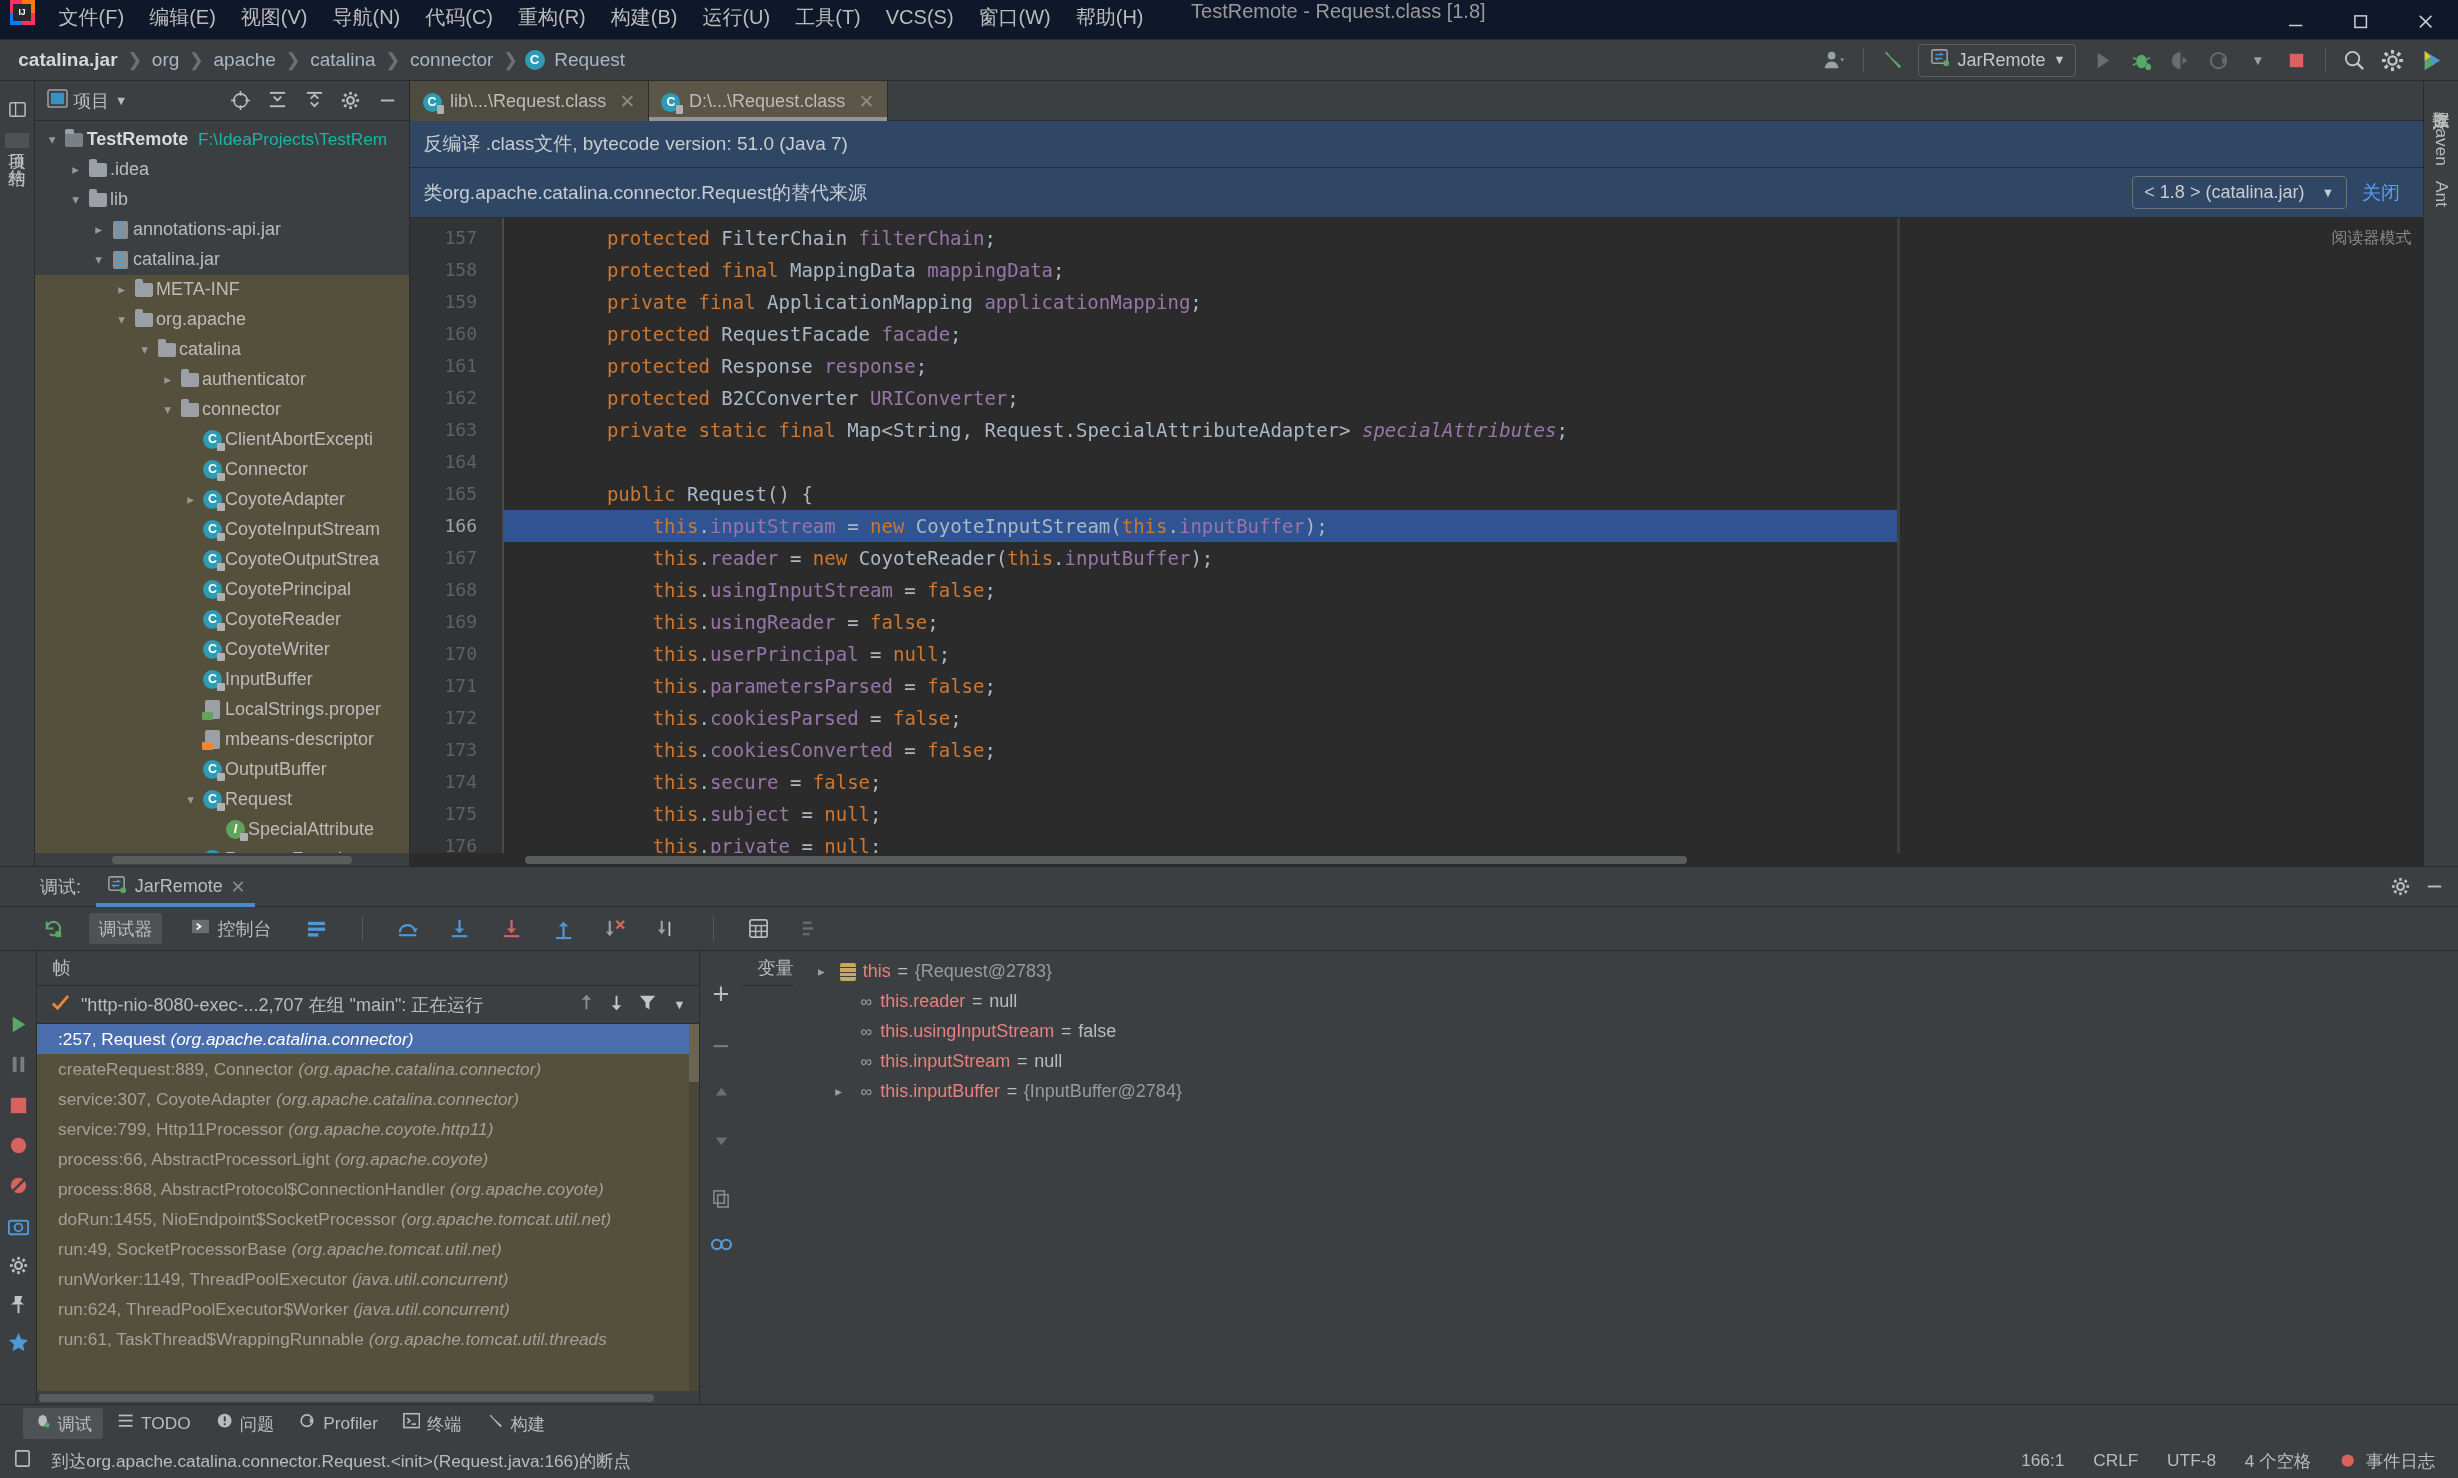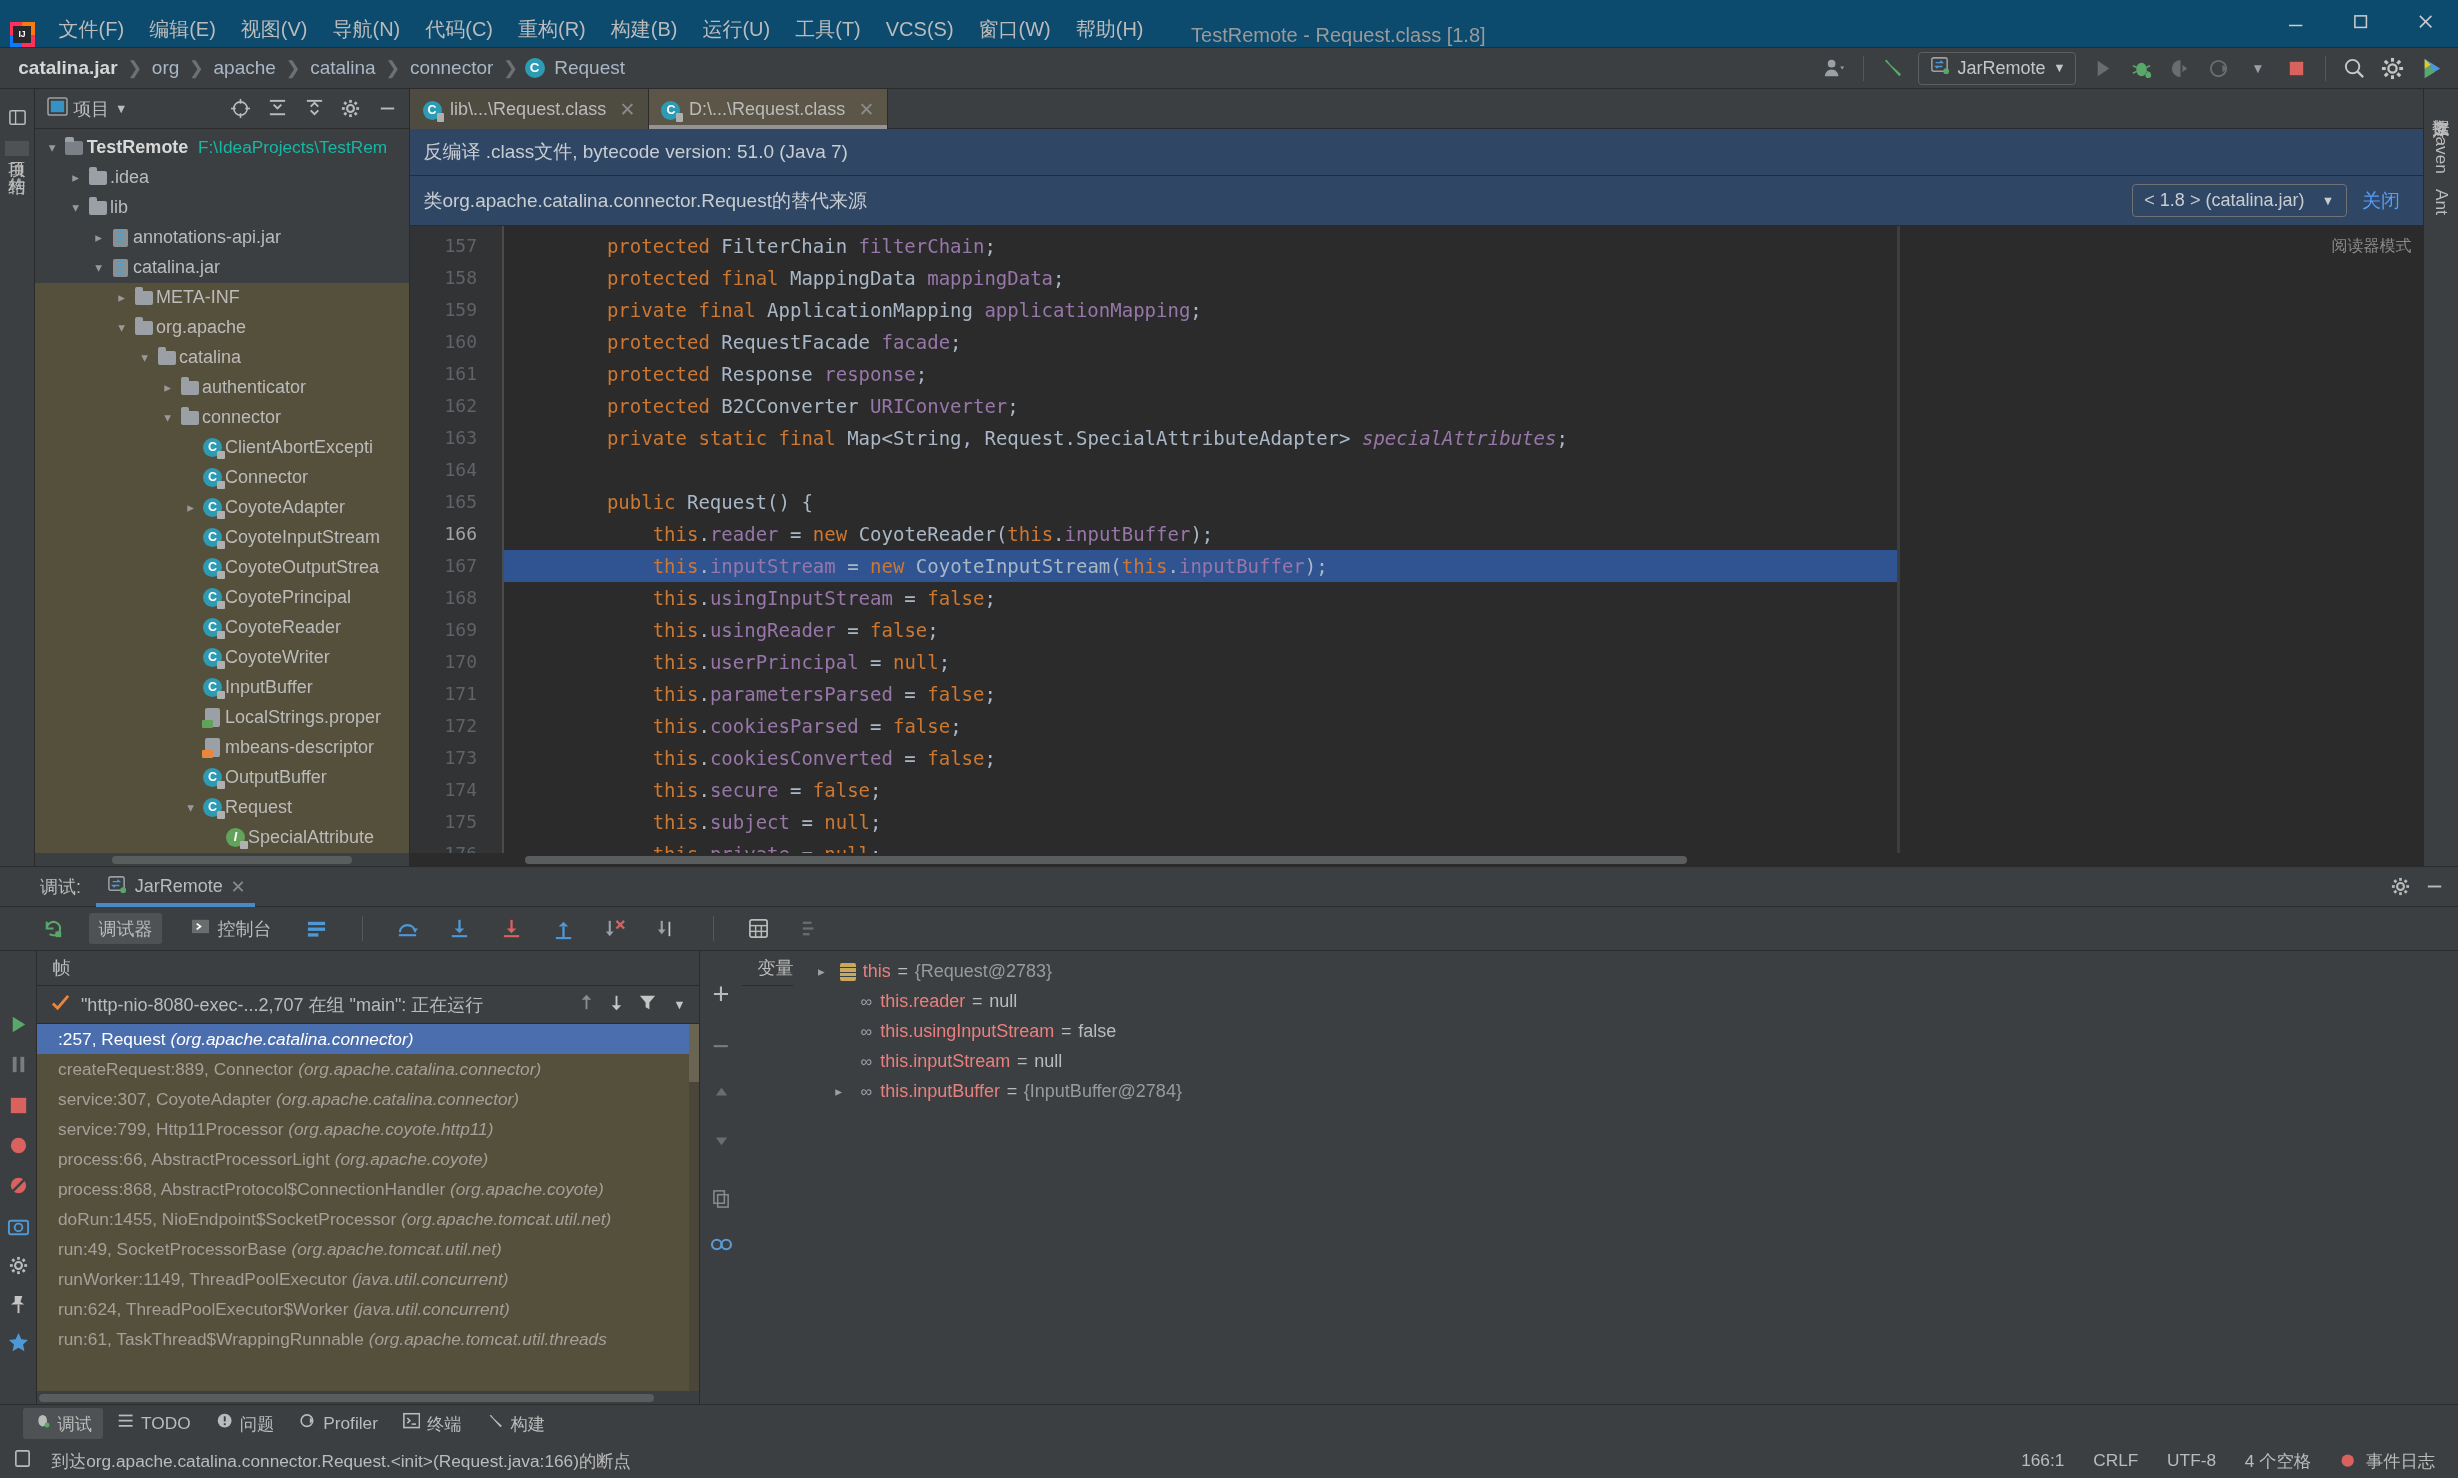--- a/index.html
+++ b/index.html
@@ -7,21 +7,21 @@
     width: 2458px; height: 1479px;
     background: #3c3f41;
     font-family: "Liberation Sans", sans-serif;
     color: #bbbbbb;
     overflow: hidden;
   }
   #app { position: relative; width: 2458px; height: 1479px; display: flex; flex-direction: column; }
 
   
   .titlebar {
-    height: 48px; background: #0c4a6e; display: flex; align-items: flex-end;
+    height: 40px; background: #0f172a; display: flex; align-items: flex-start;
     border-bottom: 1px solid #2b2b2b; flex: none; position: relative;
   }
   .ij-logo { width: 25px; height: 25px; margin: 0 11.5px 0 9.6px; position: relative; flex: none; }
   .ij-logo .q { position: absolute; width: 12.5px; height: 12.5px; }
   .ij-logo .q1 { left: 0; top: 0; background: #fe315d; }
   .ij-logo .q2 { left: 12.5px; top: 0; background: #f97a12; }
   .ij-logo .q3 { left: 0; top: 12.5px; background: #087cfa; }
   .ij-logo .q4 { left: 12.5px; top: 12.5px; background: #fe315d; }
   .ij-logo .inner {
     position: absolute; left: 3.8px; top: 3.8px; width: 17.3px; height: 17.3px;
@@ -756,22 +756,22 @@
           <div class="marker-bar" style="left: 0px; background: rgb(75, 75, 75);"></div>
         <div class="cl"><span>        </span><span class="kw">protected</span><span> FilterChain </span><span class="fld">filterChain</span><span>;</span></div>
             <div class="cl"><span>        </span><span class="kw">protected</span><span> </span><span class="kw">final</span><span> MappingData </span><span class="fld">mappingData</span><span>;</span></div>
             <div class="cl"><span>        </span><span class="kw">private</span><span> </span><span class="kw">final</span><span> ApplicationMapping </span><span class="fld">applicationMapping</span><span>;</span></div>
             <div class="cl"><span>        </span><span class="kw">protected</span><span> RequestFacade </span><span class="fld">facade</span><span>;</span></div>
             <div class="cl"><span>        </span><span class="kw">protected</span><span> Response </span><span class="fld">response</span><span>;</span></div>
             <div class="cl"><span>        </span><span class="kw">protected</span><span> B2CConverter </span><span class="fld">URIConverter</span><span>;</span></div>
             <div class="cl"><span>        </span><span class="kw">private</span><span> </span><span class="kw">static</span><span> </span><span class="kw">final</span><span> Map&lt;String, Request.SpecialAttributeAdapter&gt; </span><span class="sfld">specialAttributes</span><span>;</span></div>
             <div class="cl"></div>
             <div class="cl"><span>        </span><span class="kw">public</span><span> Request() {</span></div>
+            <div class="cl hl"><span>            </span><span class="kw">this</span><span>.</span><span class="fld">inputStream</span><span> = </span><span class="kw">new</span><span> CoyoteInputStream(</span><span class="kw">this</span><span>.</span><span class="fld">inputBuffer</span><span>);</span></div>
             <div class="cl"><span>            </span><span class="kw">this</span><span>.</span><span class="fld">reader</span><span> = </span><span class="kw">new</span><span> CoyoteReader(</span><span class="kw">this</span><span>.</span><span class="fld">inputBuffer</span><span>);</span></div>
-            <div class="cl hl"><span>            </span><span class="kw">this</span><span>.</span><span class="fld">inputStream</span><span> = </span><span class="kw">new</span><span> CoyoteInputStream(</span><span class="kw">this</span><span>.</span><span class="fld">inputBuffer</span><span>);</span></div>
             <div class="cl"><span>            </span><span class="kw">this</span><span>.</span><span class="fld">usingInputStream</span><span> = </span><span class="kw">false</span><span>;</span></div>
             <div class="cl"><span>            </span><span class="kw">this</span><span>.</span><span class="fld">usingReader</span><span> = </span><span class="kw">false</span><span>;</span></div>
             <div class="cl"><span>            </span><span class="kw">this</span><span>.</span><span class="fld">userPrincipal</span><span> = </span><span class="kw">null</span><span>;</span></div>
             <div class="cl"><span>            </span><span class="kw">this</span><span>.</span><span class="fld">parametersParsed</span><span> = </span><span class="kw">false</span><span>;</span></div>
             <div class="cl"><span>            </span><span class="kw">this</span><span>.</span><span class="fld">cookiesParsed</span><span> = </span><span class="kw">false</span><span>;</span></div>
             <div class="cl"><span>            </span><span class="kw">this</span><span>.</span><span class="fld">cookiesConverted</span><span> = </span><span class="kw">false</span><span>;</span></div>
             <div class="cl"><span>            </span><span class="kw">this</span><span>.</span><span class="fld">secure</span><span> = </span><span class="kw">false</span><span>;</span></div>
             <div class="cl"><span>            </span><span class="kw">this</span><span>.</span><span class="fld">subject</span><span> = </span><span class="kw">null</span><span>;</span></div>
             <div class="cl"><span>            </span><span class="kw">this</span><span>.</span><span class="fld">private</span><span> = </span><span class="kw">null</span><span>;</span></div>
           </div>

